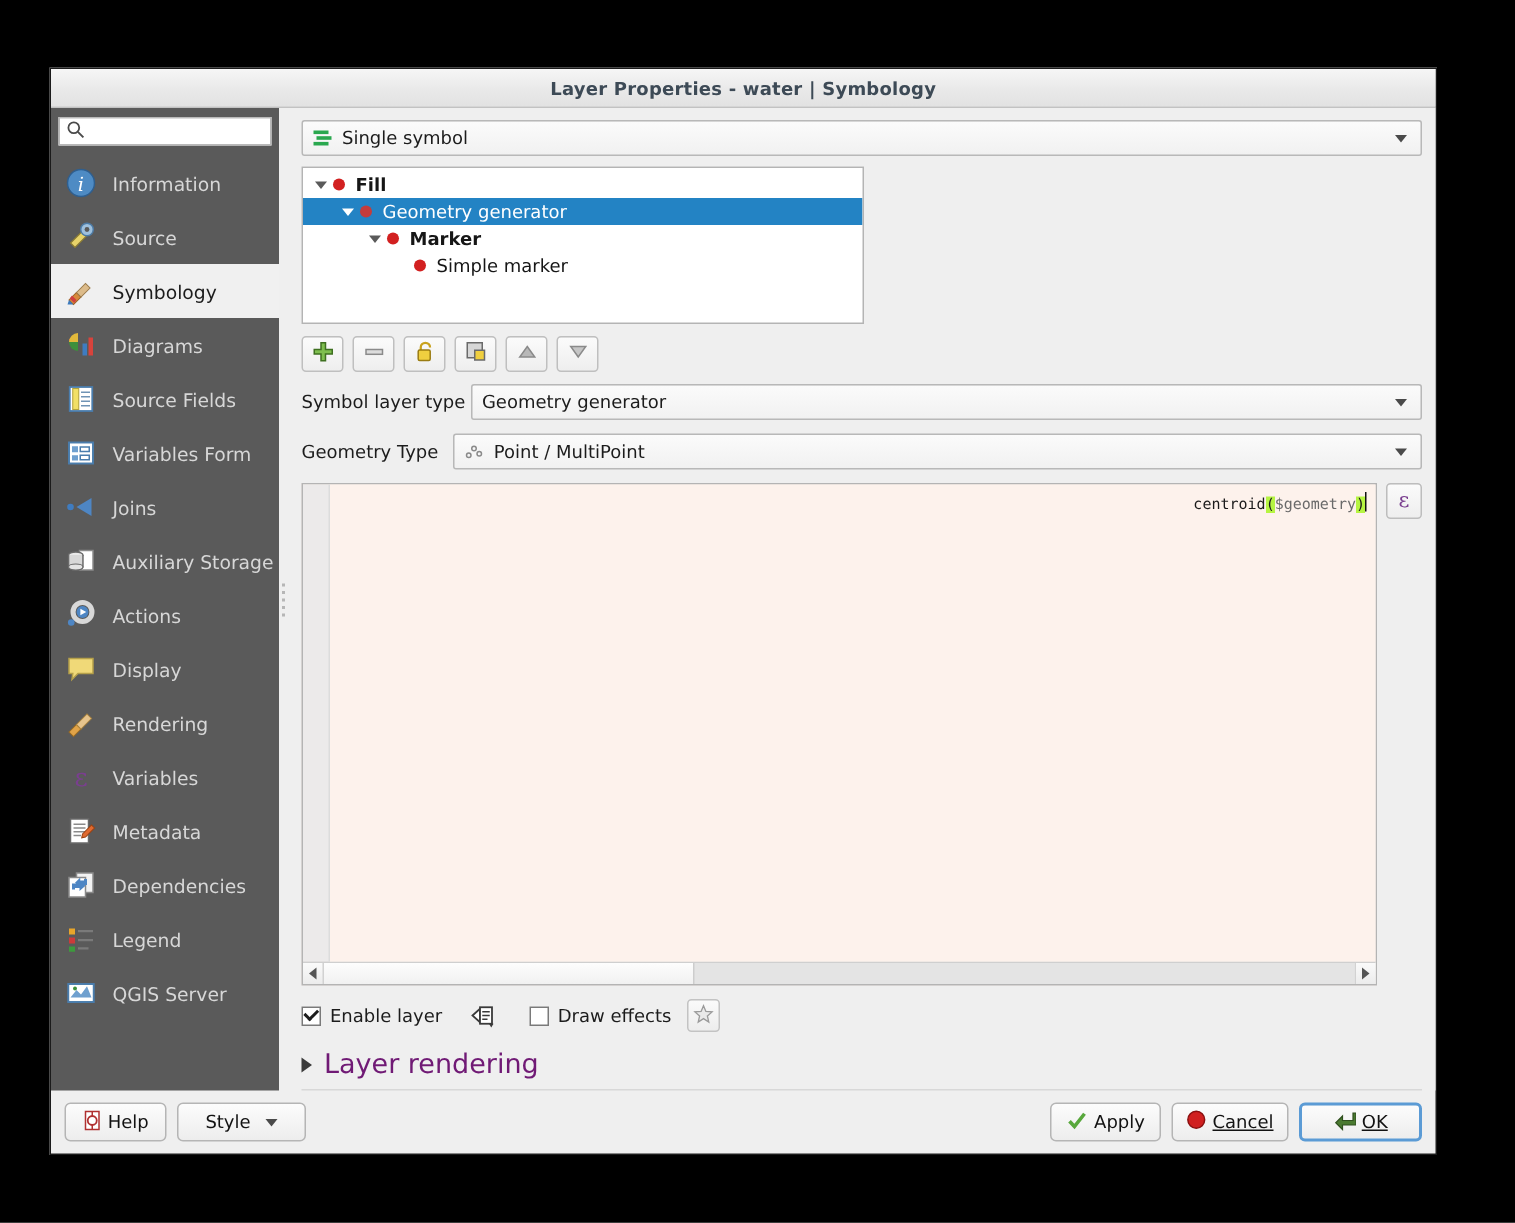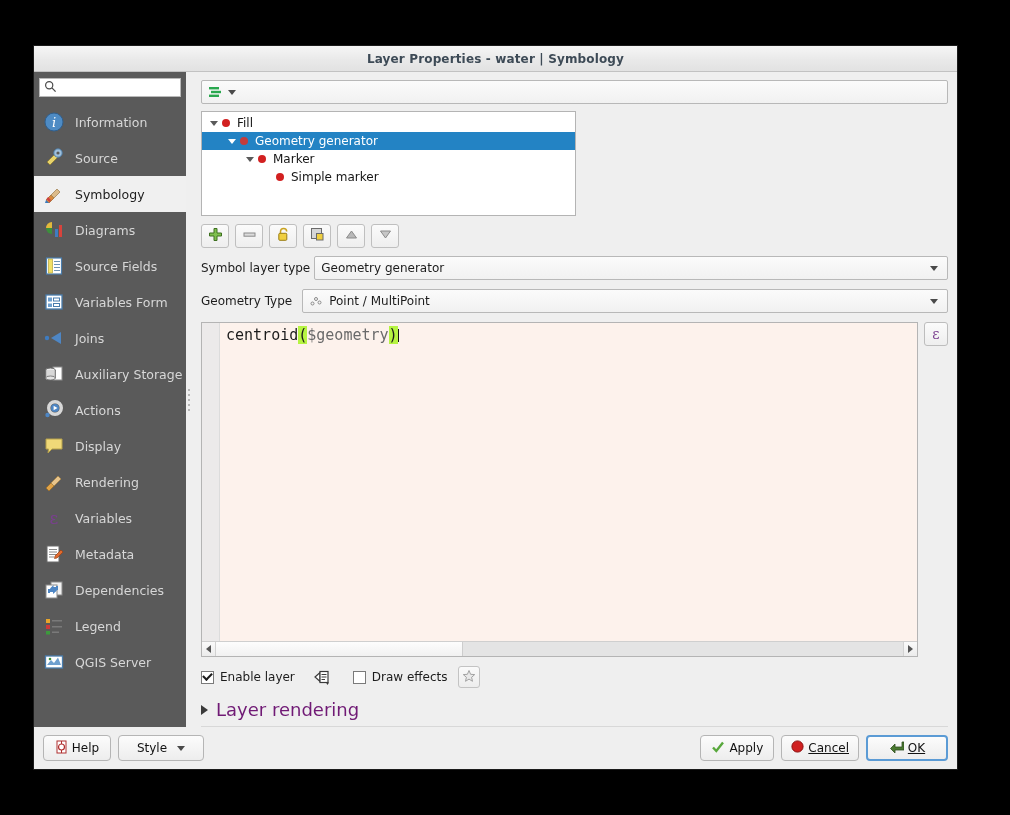--- a/index.html
+++ b/index.html
@@ -191,21 +191,21 @@
     border-left: 4px solid transparent;
     border-right: 4px solid transparent;
     border-top: 5px solid #5a5a5a;
   }
   .tree-row.selected .tri-down { border-top-color: #ffffff; }
   .dot {
     width: 8px; height: 8px; border-radius: 50%;
     background: #d22020; margin-right: 7px; flex: none;
   }
   .tree-row.selected .dot { background: #c43c3c; }
-  .tree-label.bold { font-weight: normal; }
+  .tree-label.bold { font-weight: bold; }
 
   
   .tb {
     display: flex;
     gap: 6px;
     margin-top: 8px;
     margin-bottom: 8px;
   }
   .tb-btn {
     width: 28px; height: 24px;
@@ -252,25 +252,26 @@
     width: 18px;
     background: #eceaea;
     border-right: 1px solid #dcdcdc;
     flex: none;
   }
   .code {
     flex: 1;
     background: #fdf2ec;
     padding: 5px 6px;
     font-family: "DejaVu Sans Mono", "Liberation Mono", monospace;
-    font-size: 15px;
+    font-size: 10px;
     color: #1b1b1b;
     line-height: 15px;
     overflow: hidden;
     position: relative;
+    text-align: right;
   }
   .code .brace { background: #b6f442; color: #1b1b1b; }
   .code .var { color: #6a6a6a; }
   .caret {
     display: inline-block;
     width: 1px;
     height: 13px;
     background: #111;
     vertical-align: -2px;
   }
@@ -622,20 +623,21 @@
     <div class="main">
 
       <div class="combo renderer-combo">
         <span class="pre-icon">
           <svg width="14" height="14" viewBox="0 0 14 14">
             <rect x="1" y="2" width="10" height="2.4" fill="#2aa84f"></rect>
             <rect x="3" y="5.8" width="10" height="2.4" fill="#2aa84f"></rect>
             <rect x="1" y="9.6" width="10" height="2.4" fill="#2aa84f"></rect>
           </svg>
         </span>
+        <span class="label">Single symbol</span>
         <span class="arrow"></span>
       </div>
 
       <div class="tree">
 
         <div class="tree-row" style="padding-left:4px;">
           <span class="twisty">
               <span class="tri-down"></span>
             </span>
           <span class="dot"></span>

